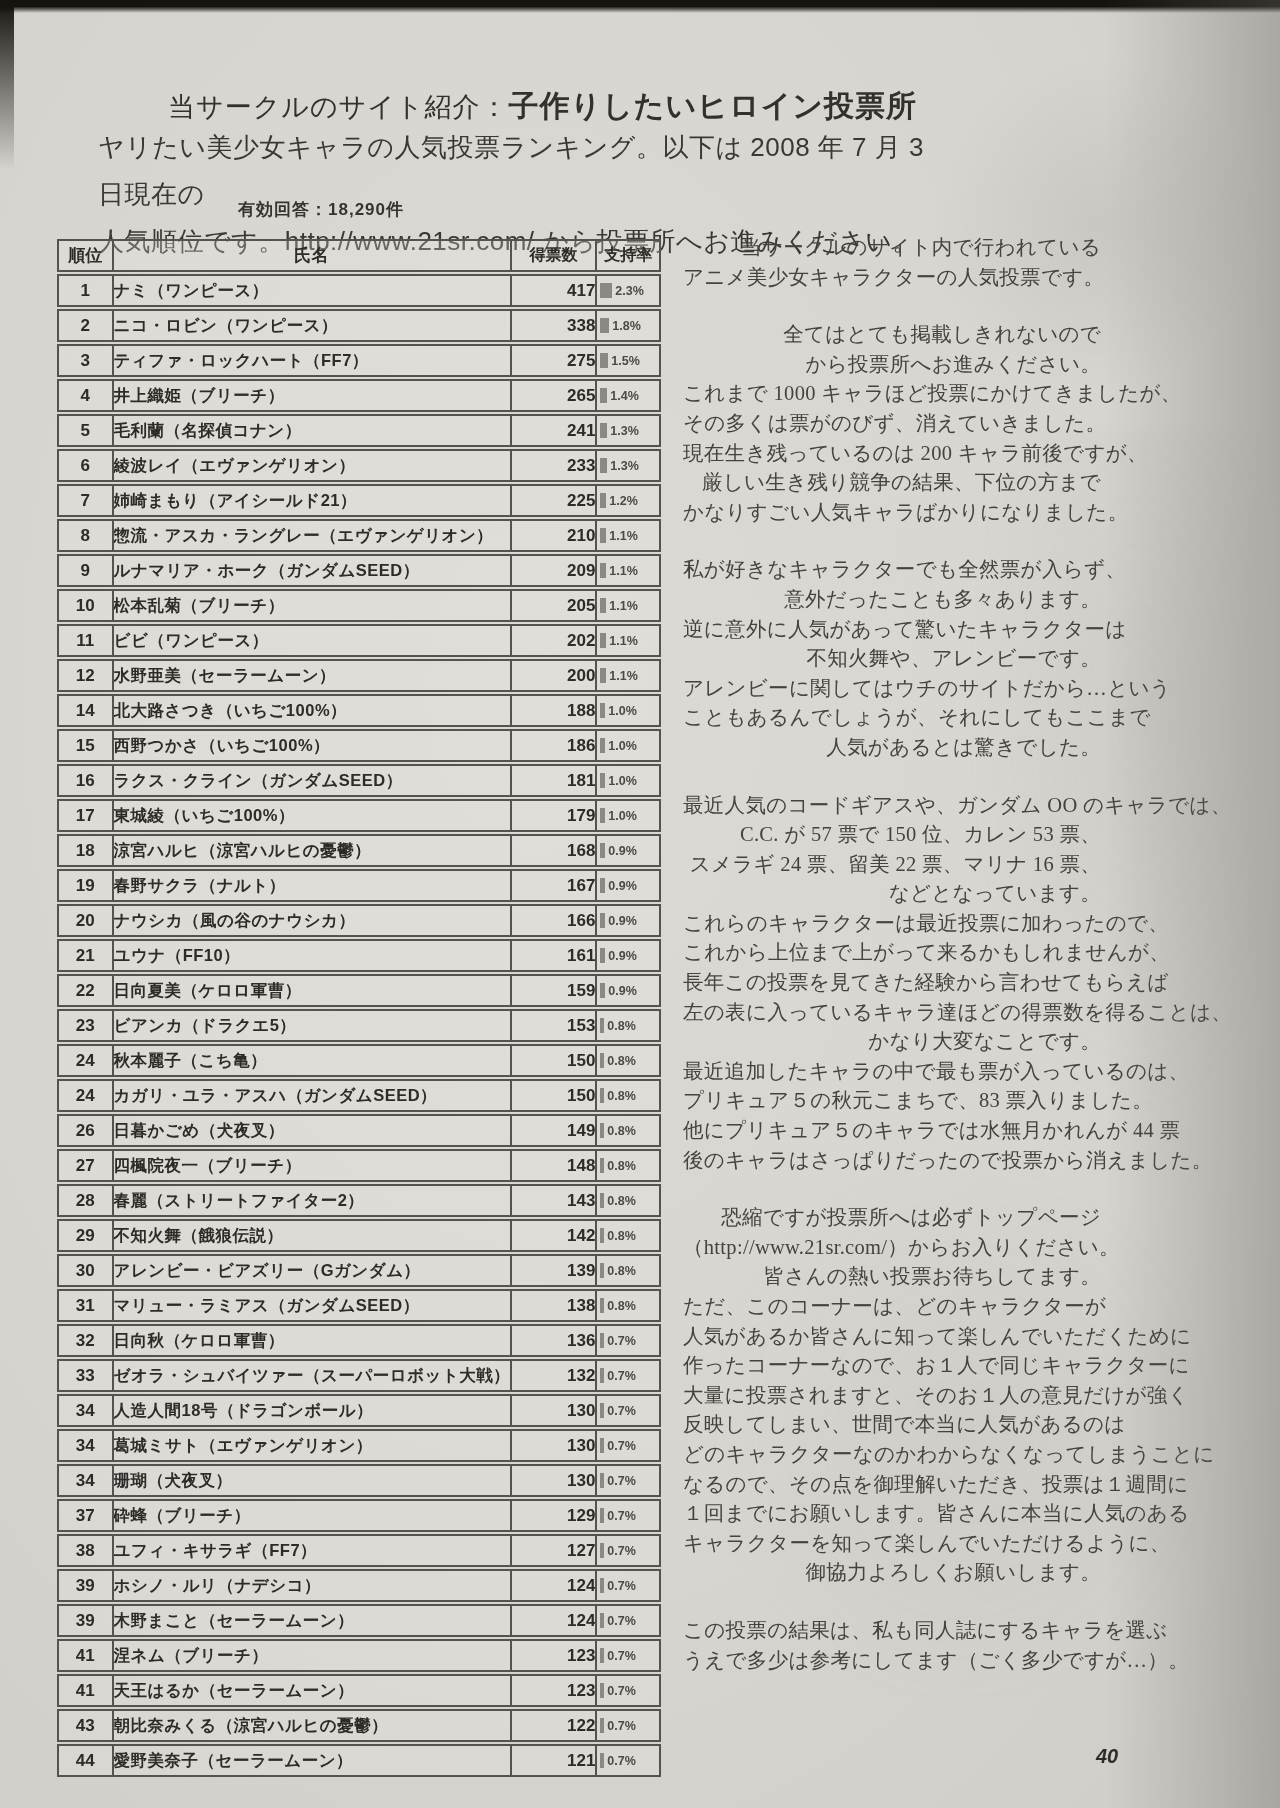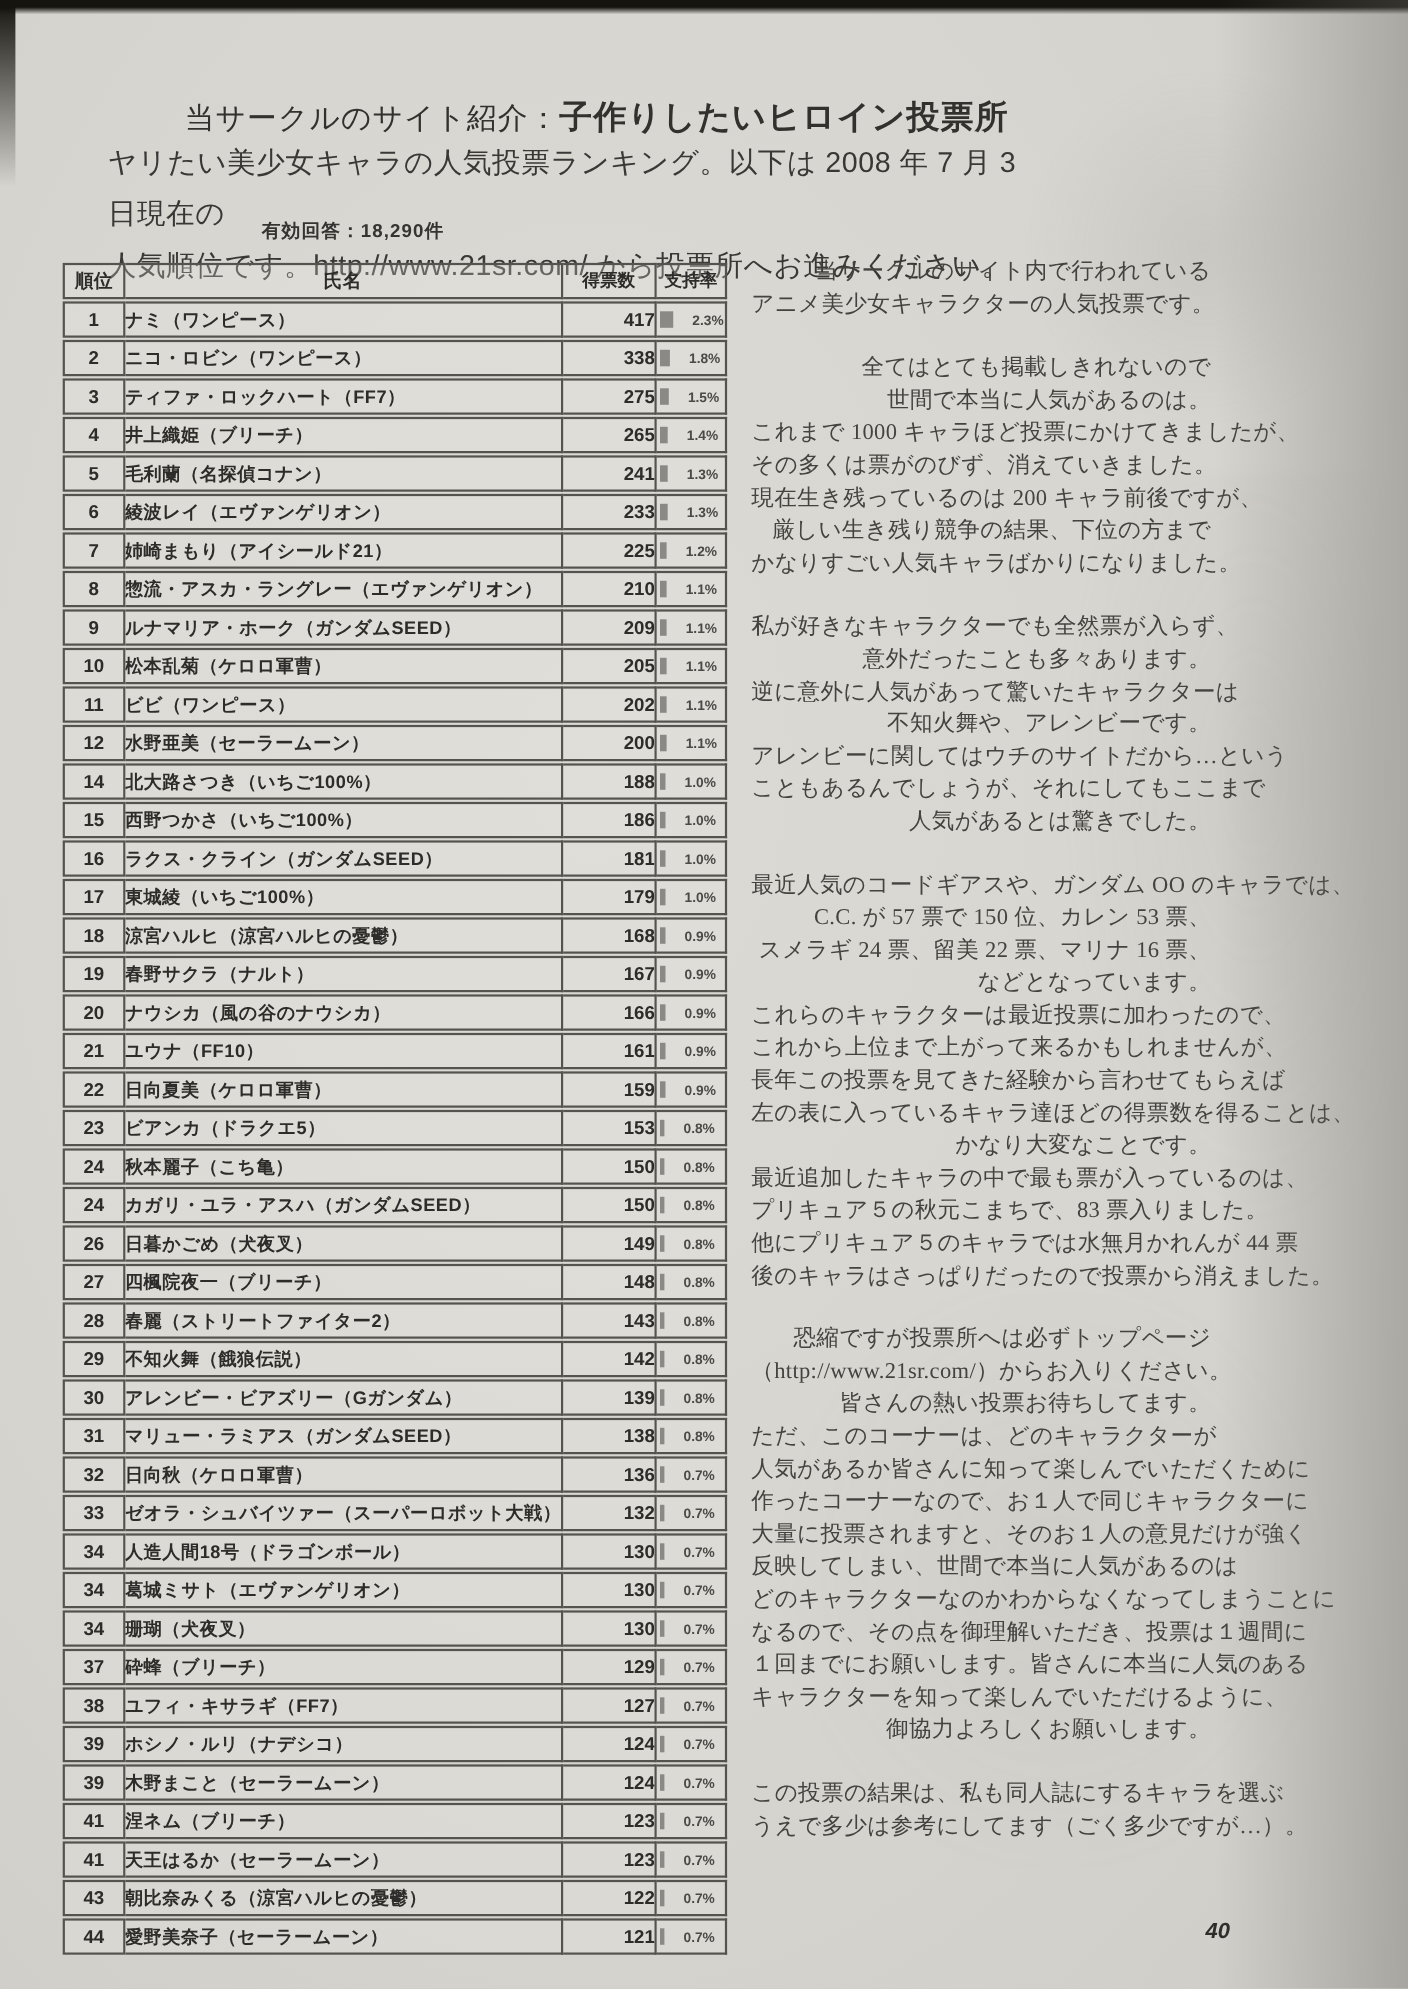--- a/index.html
+++ b/index.html
@@ -43,21 +43,21 @@
     height:29px;padding:0;color:#2e2c2a;background:rgba(236,234,229,0.25);
     overflow:hidden;white-space:nowrap;
   }
   table.rank td:first-child,table.rank th:first-child{border-left:2px solid #55534e;}
   th.col-rank,td.col-rank{width:52px;text-align:center;font-size:17px;font-weight:700;}
   th.col-name,td.col-name{width:392px;text-align:left;padding-left:8px;font-size:16.5px;font-weight:700;letter-spacing:0.5px;}
   th.col-name{text-align:center;padding-left:0;font-size:17px;}
   th.col-votes,td.col-votes{width:83px;text-align:right;padding-right:10px;font-size:17px;font-weight:700;}
   th.col-votes{text-align:center;padding-right:0;font-size:16px;}
   th.col-pct,td.col-pct{width:61px;font-size:16px;margin-left:44px;}
-  td.col-pct .cell{display:flex;align-items:center;gap:17px;padding-left:3px;}
+  td.col-pct .cell{display:flex;align-items:center;gap:3px;padding-left:3px;}
   td.col-pct .bar{display:inline-block;height:15px;background:#8b8985;flex:0 0 auto;}
   td.col-pct .pcttxt{font-size:12.5px;font-weight:600;color:#4c4a47;letter-spacing:0;}
 
   
   .article{position:absolute;top:233px;left:683px;width:418px;color:#45433f;
     font-family:"Liberation Serif","DejaVu Serif",serif;
     font-size:20.5px;line-height:29.6px;letter-spacing:0.3px;}
   .article p{margin:0 0 28px 0;}
   .article .line{display:block;white-space:nowrap;text-align:right;}
 
@@ -189,21 +189,21 @@
             <td class="col-votes">209</td>
             <td class="col-pct">
               <span class="cell">
                 <span class="bar" style="width: 6px;"></span>
                 <span class="pcttxt">1.1%</span>
               </span>
             </td>
           </tr>
           <tr>
             <td class="col-rank">10</td>
-            <td class="col-name">松本乱菊（ケロロ軍曹）</td>
+            <td class="col-name">松本乱菊（ブリーチ）</td>
             <td class="col-votes">205</td>
             <td class="col-pct">
               <span class="cell">
                 <span class="bar" style="width: 6px;"></span>
                 <span class="pcttxt">1.1%</span>
               </span>
             </td>
           </tr>
           <tr>
             <td class="col-rank">11</td>
@@ -572,21 +572,21 @@
     </table>
   </div>
 
   <div class="article">
       <p>
         <span class="line">当サークルのサイト内で行われている</span>
         <span class="line">アニメ美少女キャラクターの人気投票です。</span>
       </p>
       <p>
         <span class="line">全てはとても掲載しきれないので</span>
-        <span class="line">世間で本当に人気があるのは。</span>
+        <span class="line">から投票所へお進みください。</span>
         <span class="line">これまで 1000 キャラほど投票にかけてきましたが、</span>
         <span class="line">その多くは票がのびず、消えていきました。</span>
         <span class="line">現在生き残っているのは 200 キャラ前後ですが、</span>
         <span class="line">厳しい生き残り競争の結果、下位の方まで</span>
         <span class="line">かなりすごい人気キャラばかりになりました。</span>
       </p>
       <p>
         <span class="line">私が好きなキャラクターでも全然票が入らず、</span>
         <span class="line">意外だったことも多々あります。</span>
         <span class="line">逆に意外に人気があって驚いたキャラクターは</span>

